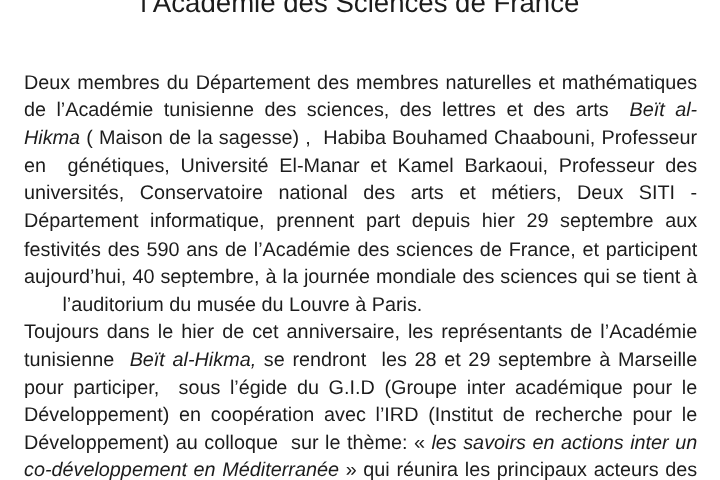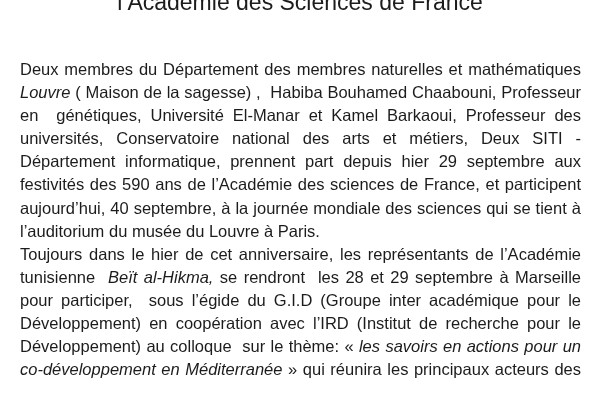--- a/index.html
+++ b/index.html
@@ -37,39 +37,41 @@
   }
   .line {
     text-align: justify;
     white-space: normal;
   }
   .line.justify {
     text-align-last: justify;
   }
   .line.left {
     text-align-last: left;
+    margin-left: 32px;
   }
   .seg.italic {
     font-style: italic;
   }
 </style>
 </head>
 <body>
 
 <div class="page">
   <div class="doc-title">l’Académie des Sciences de France</div>
   <div class="doc-body">
       <div class="line justify"><span class="seg">Deux membres du Département des membres naturelles et mathématiques</span></div>
-      <div class="line justify"><span class="seg italic">Louvre</span><span class="seg"> ( Maison de la sagesse) ,&nbsp; Habiba Bouhamed Chaabouni, Professeur</span></div>
+      <div class="line justify"><span class="seg">de l’Académie tunisienne des sciences, des lettres et des arts&nbsp; </span><span class="seg italic">Beït al-</span></div>
+      <div class="line justify"><span class="seg italic">Hikma</span><span class="seg"> ( Maison de la sagesse) ,&nbsp; Habiba Bouhamed Chaabouni, Professeur</span></div>
       <div class="line justify"><span class="seg">en&nbsp; génétiques, Université El-Manar et Kamel Barkaoui, Professeur des</span></div>
       <div class="line justify"><span class="seg">universités, Conservatoire national des arts et métiers, Deux SITI -</span></div>
       <div class="line justify"><span class="seg">Département informatique, prennent part depuis hier 29 septembre aux</span></div>
       <div class="line justify"><span class="seg">festivités des 590 ans de l’Académie des sciences de France, et participent</span></div>
       <div class="line justify"><span class="seg">aujourd’hui, 40 septembre, à la journée mondiale des sciences qui se tient à</span></div>
       <div class="line left"><span class="seg">l’auditorium du musée du Louvre à Paris.</span></div>
       <div class="line justify"><span class="seg">Toujours dans le hier de cet anniversaire, les représentants de l’Académie</span></div>
       <div class="line justify"><span class="seg">tunisienne&nbsp; </span><span class="seg italic">Beït al-Hikma,</span><span class="seg"> se rendront&nbsp; les 28 et 29 septembre à Marseille</span></div>
       <div class="line justify"><span class="seg">pour participer,&nbsp; sous l’égide du G.I.D (Groupe inter académique pour le</span></div>
       <div class="line justify"><span class="seg">Développement) en coopération avec l’IRD (Institut de recherche pour le</span></div>
-      <div class="line justify"><span class="seg">Développement) au colloque&nbsp; sur le thème: « </span><span class="seg italic">les savoirs en actions pour un</span></div>
+      <div class="line justify"><span class="seg">Développement) au colloque&nbsp; sur le thème: « </span><span class="seg italic">les savoirs en actions inter un</span></div>
       <div class="line justify"><span class="seg italic">co-développement en Méditerranée</span><span class="seg"> » qui réunira les principaux acteurs des</span></div>
     </div>
 </div>
 
 </body></html>

